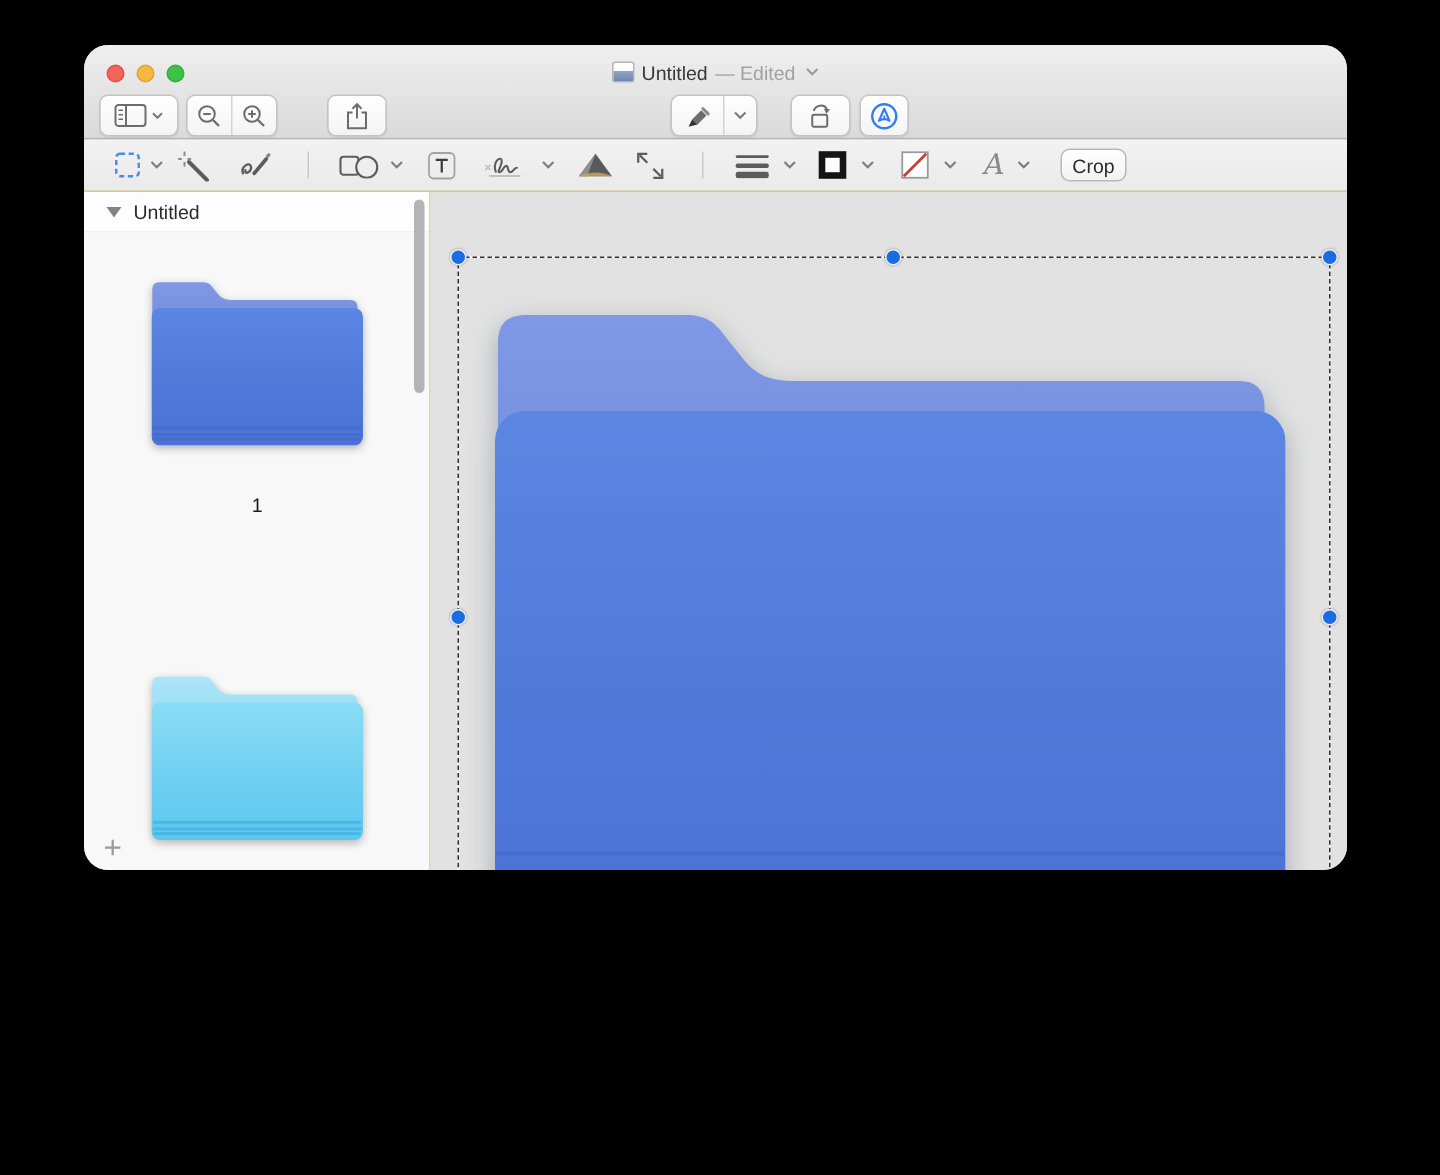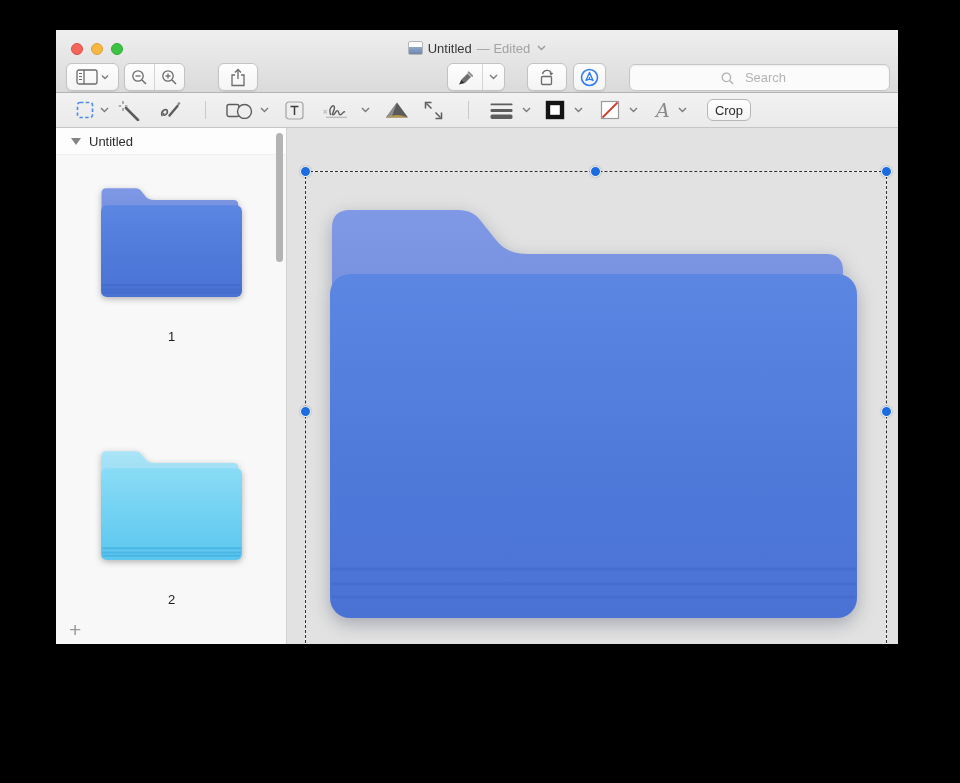--- a/index.html
+++ b/index.html
@@ -3,22 +3,22 @@
 <meta charset="utf-8">
 <style>
   html,body{margin:0;padding:0;}
   body{
     width:960px;height:783px;background:#000;
     font-family:"Liberation Sans", sans-serif;
     position:relative;overflow:hidden;
     -webkit-font-smoothing:antialiased;
   }
   .window{
-    position:absolute;left:56px;top:30px;width:842px;height:614px;
-    border-radius:0;overflow:hidden;background:#fde047;
+    position:absolute;left:56px;top:30px;width:842px;height:550px;
+    border-radius:16px;overflow:hidden;background:#fde047;
     box-shadow:0 0 0 1px rgba(0,0,0,.45), 0 18px 40px rgba(0,0,0,.7);
   }
   
   .chrome{
     position:absolute;left:0;top:0;right:0;height:62px;
     background:linear-gradient(#efefef,#dadada);
     border-bottom:1px solid #b3b3b3;
   }
   .traffic{position:absolute;left:15px;top:13px;display:flex;gap:8px;}
   .light{width:12px;height:12px;border-radius:50%;}
@@ -210,27 +210,20 @@
     </div>
 
     <div class="tbtn" style="left:517px;width:33px;">
       <svg width="19" height="19" viewBox="0 0 19 19">
         <circle cx="9.5" cy="9.5" r="8" fill="none" stroke="#2f7cf6" stroke-width="1.6"></circle>
         <path d="M9.5,4.5 L13,12.5 Q9.5,10.3 6,12.5 Z" fill="none" stroke="#2f7cf6" stroke-width="1.4" stroke-linejoin="round"></path>
         <line x1="9.5" y1="9" x2="9.5" y2="12" stroke="#2f7cf6" stroke-width="1.2"></line>
       </svg>
     </div>
 
-    <div class="searchfield">
-      <svg class="search-glyph" width="13" height="13" viewBox="0 0 13 13">
-        <circle cx="5.4" cy="5.4" r="4.2" fill="none" stroke="#b0b0b0" stroke-width="1.3"></circle>
-        <line x1="8.6" y1="8.6" x2="12" y2="12" stroke="#b0b0b0" stroke-width="1.4"></line>
-      </svg>
-      <input type="text" placeholder="Search" style="">
-    </div>
   </div>
 
   <div class="markupbar">
 
     <div class="mitem" style="left:20px;">
       <svg width="18" height="18" viewBox="0 0 18 18">
         <rect x="1.5" y="1.5" width="15" height="15" rx="2.5" fill="none" stroke="#4a8ae8" stroke-width="1.6" stroke-dasharray="3.4 2.4"></rect>
       </svg>
     </div>
     <div class="mitem" style="left:44px;">

